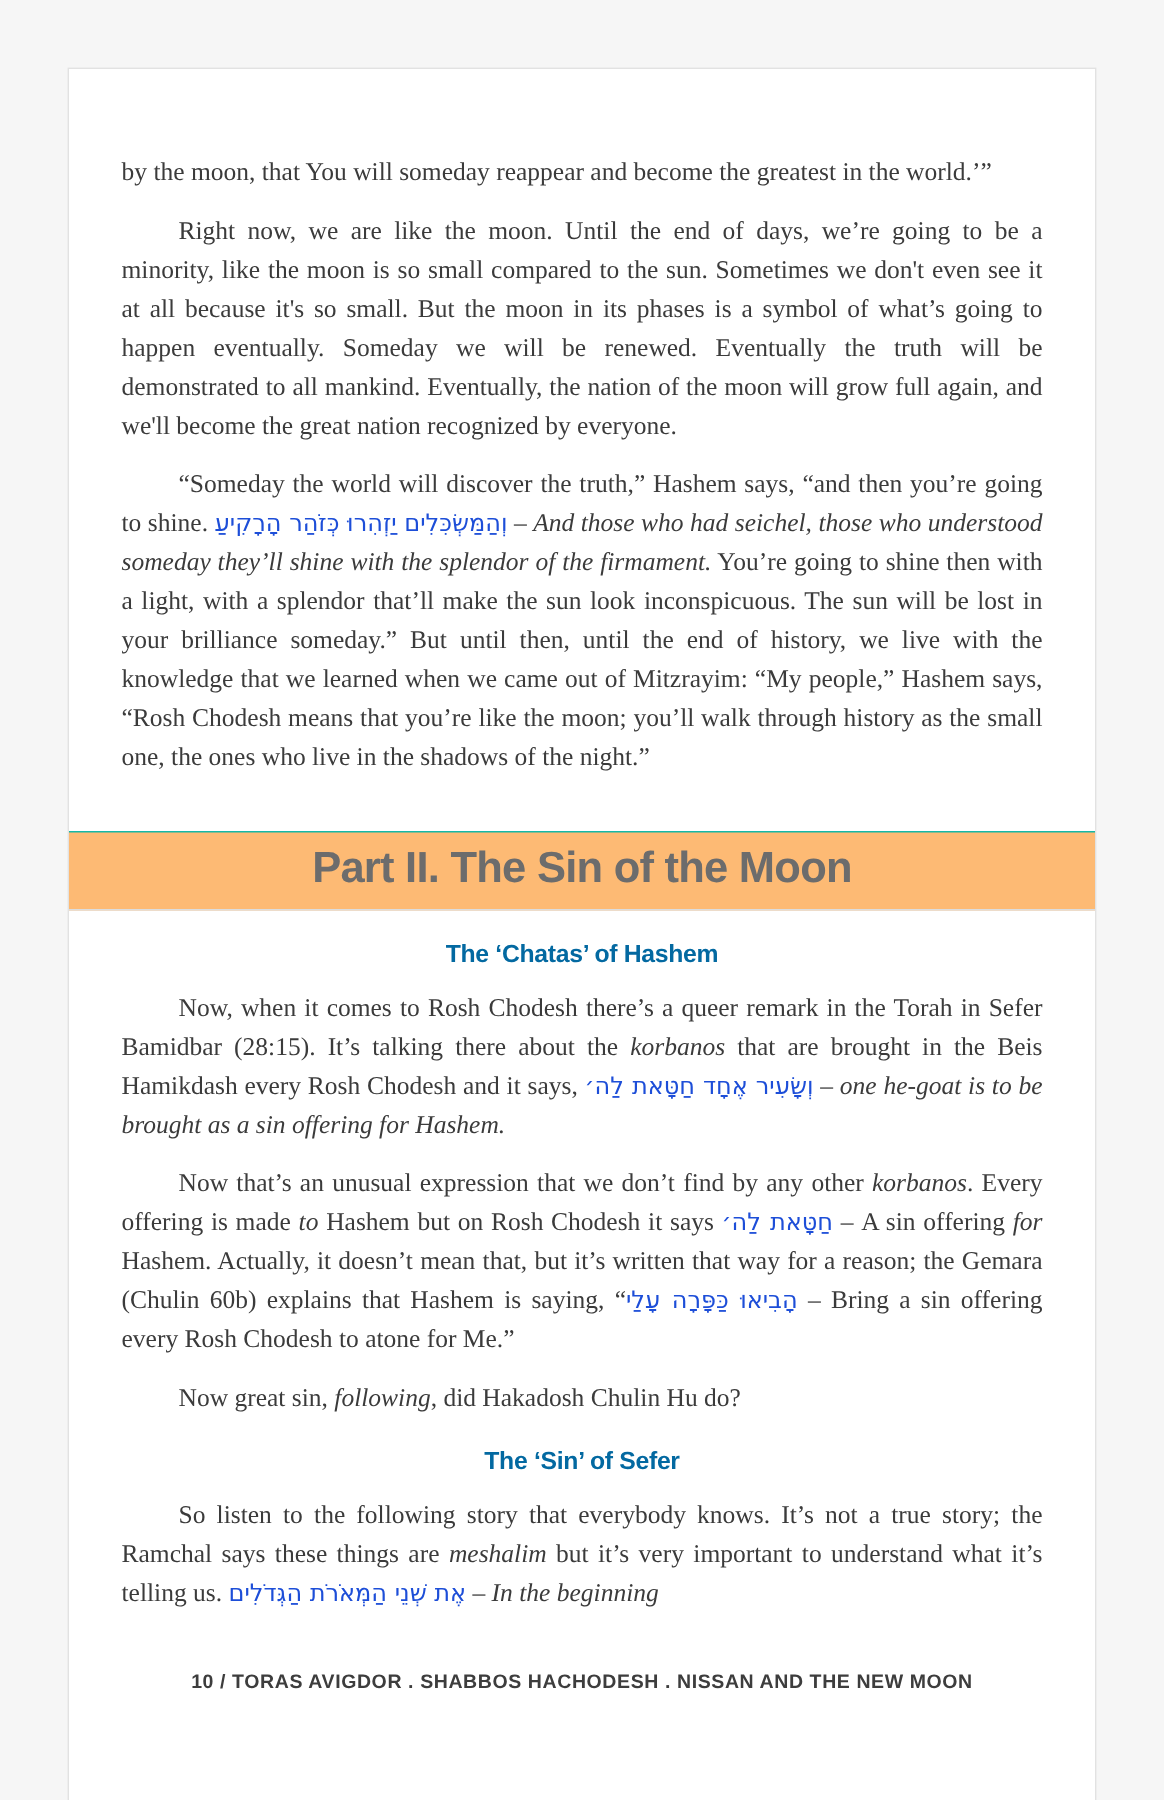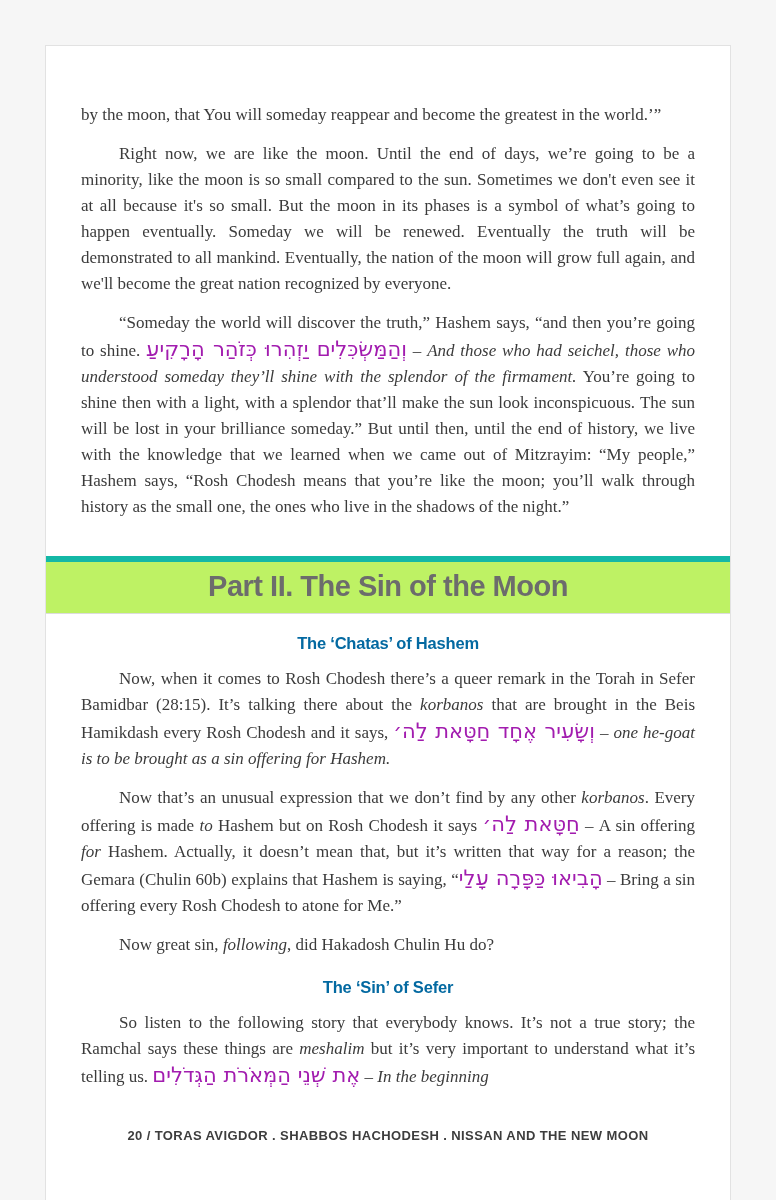--- a/index.html
+++ b/index.html
@@ -33,32 +33,32 @@
   }
   .body-p.indent {
     text-indent: 38px;
   }
   .body-p:first-child {
     margin-top: 12px;
   }
   .it { font-style: italic; }
   .he {
     font-family: "DejaVu Sans", sans-serif;
-    font-size: 21px;
+    font-size: 16px;
     unicode-bidi: embed;
     direction: rtl;
-    color: #a21caf;
+    color: #1d4ed8;
   }
   .part-band {
     margin-top: 36px;
     margin-bottom: 16px;
-    border-top: 6px solid #14b8a6;
+    border-top: 1px solid #14b8a6;
     border-bottom: 1px solid #dcdcdc;
     padding: 8px 0 10px 0;
-    background: #bef264;
+    background: #fdba74;
   }
   .part-title {
     margin: 0;
     text-align: center;
     font-family: "Liberation Sans", sans-serif;
     font-weight: bold;
     font-size: 29px;
     letter-spacing: -0.5px;
     color: #6c6c6c;
   }
@@ -93,14 +93,14 @@
       <div class="part-band">
         <h2 class="part-title">Part II. The Sin of the Moon</h2>
       </div>
       <h3 class="sub-title">The ‘Chatas’ of Hashem</h3>
       <p class="body-p indent"><span class="rn">Now, when it comes to Rosh Chodesh there’s a queer remark in the Torah in Sefer Bamidbar (28:15). It’s talking there about the </span><span class="it">korbanos</span><span class="rn"> that are brought in the Beis Hamikdash every Rosh Chodesh and it says, </span><span class="he" dir="rtl">וְשָׂעִיר אֶחָד חַטָּאת לַה׳</span><span class="rn"> – </span><span class="it">one he-goat is to be brought as a sin offering for Hashem.</span></p>
       <p class="body-p indent"><span class="rn">Now that’s an unusual expression that we don’t find by any other </span><span class="it">korbanos</span><span class="rn">. Every offering is made </span><span class="it">to</span><span class="rn"> Hashem but on Rosh Chodesh it says </span><span class="he" dir="rtl">חַטָּאת לַה׳</span><span class="rn"> – A sin offering </span><span class="it">for</span><span class="rn"> Hashem. Actually, it doesn’t mean that, but it’s written that way for a reason; the Gemara (Chulin 60b) explains that Hashem is saying, “</span><span class="he" dir="rtl">הָבִיאוּ כַּפָּרָה עָלַי</span><span class="rn"> – Bring a sin offering every Rosh Chodesh to atone for Me.”</span></p>
       <p class="body-p indent"><span class="rn">Now great sin, </span><span class="it">following</span><span class="rn">, did Hakadosh Chulin Hu do?</span></p>
       <h3 class="sub-title">The ‘Sin’ of Sefer</h3>
       <p class="body-p indent"><span class="rn">So listen to the following story that everybody knows. It’s not a true story; the Ramchal says these things are </span><span class="it">meshalim</span><span class="rn"> but it’s very important to understand what it’s telling us. </span><span class="he" dir="rtl">אֶת שְׁנֵי הַמְּאֹרֹת הַגְּדֹלִים</span><span class="rn"> – </span><span class="it">In the beginning</span></p>
     </div>
-  <div class="page-footer">20 / TORAS AVIGDOR . SHABBOS HACHODESH . NISSAN AND THE NEW MOON</div>
+  <div class="page-footer">10 / TORAS AVIGDOR . SHABBOS HACHODESH . NISSAN AND THE NEW MOON</div>
 </div>
 
 </body></html>

